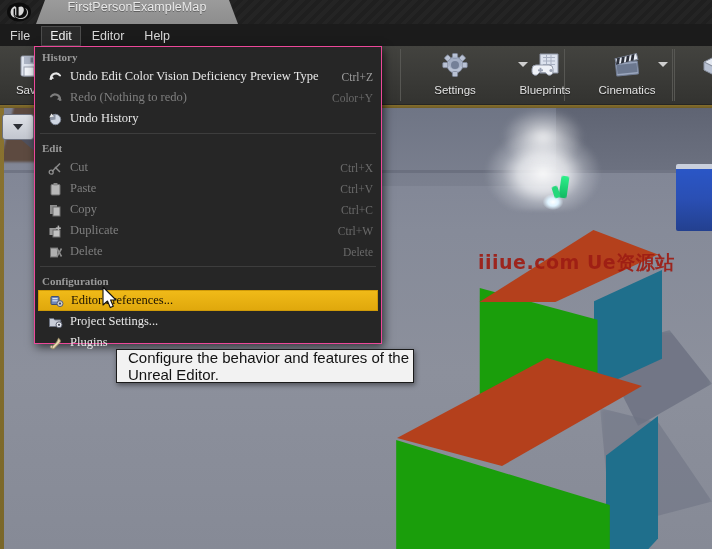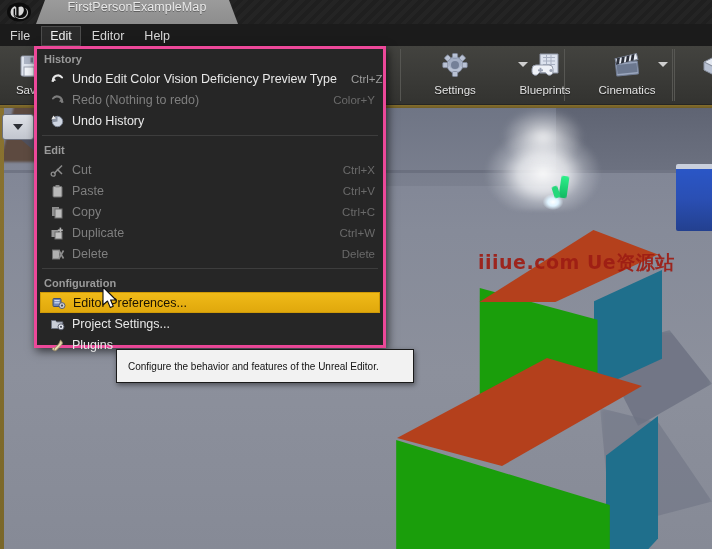--- a/index.html
+++ b/index.html
@@ -200,23 +200,24 @@
     border-top:5px solid #cfcfcf; margin-top:16px; margin-left:-6px;
   }
   .tb-sep {
     width:1px; height:52px; background:#575753; margin: 3px 4px 0 4px;
   }
 
   
   #editmenu {
     position:absolute; left:34px; top:46px; width:346px; height:296px;
     background:#262626;
-    border:3px solid #ec4899;
+    border:1px solid #ec4899;
     box-shadow: 2px 3px 9px rgba(0,0,0,.65);
     z-index: 40;
+    font-family: Liberation Serif, serif;
   }
   .menu-section-label {
     font-size:11px; color:#9a9a9a; padding: 4px 0 3px 7px; font-weight:bold;
   }
   .menu-divider {
     height:1px; background:#3d3d3d; margin: 4px 5px;
   }
   .menu-item {
     display:flex; align-items:center; height:21px; padding: 0 8px 0 9px;
     cursor:default; position:relative;
@@ -242,21 +243,21 @@
   }
   .menu-item.highlight .mi-label { color:#1a1203; }
 
   
   #tooltip {
     position:absolute; left:116px; top:349px; width:296px; height:32px;
     background:#f2f2f2; border:1px solid #1a1a1a;
     display:flex; align-items:center; z-index:60;
     box-shadow: 1px 2px 5px rgba(0,0,0,.45);
   }
-  #tooltip-text { font-size:10px; color:#121212; padding-left:11px; }
+  #tooltip-text { font-size:15px; color:#121212; padding-left:11px; }
 
   
   #cursor { position:absolute; left:102px; top:286px; z-index:80; }
 
   
   #watermark {
     position:absolute; left:478px; top:250px; z-index:70;
     font-size:19px; font-weight:bold; color:#9e1d14;
     letter-spacing:.5px; white-space:nowrap;
     font-family:"DejaVu Sans", sans-serif;

